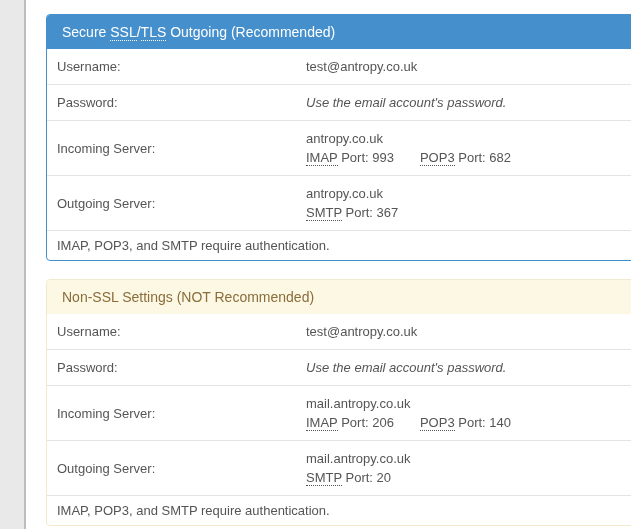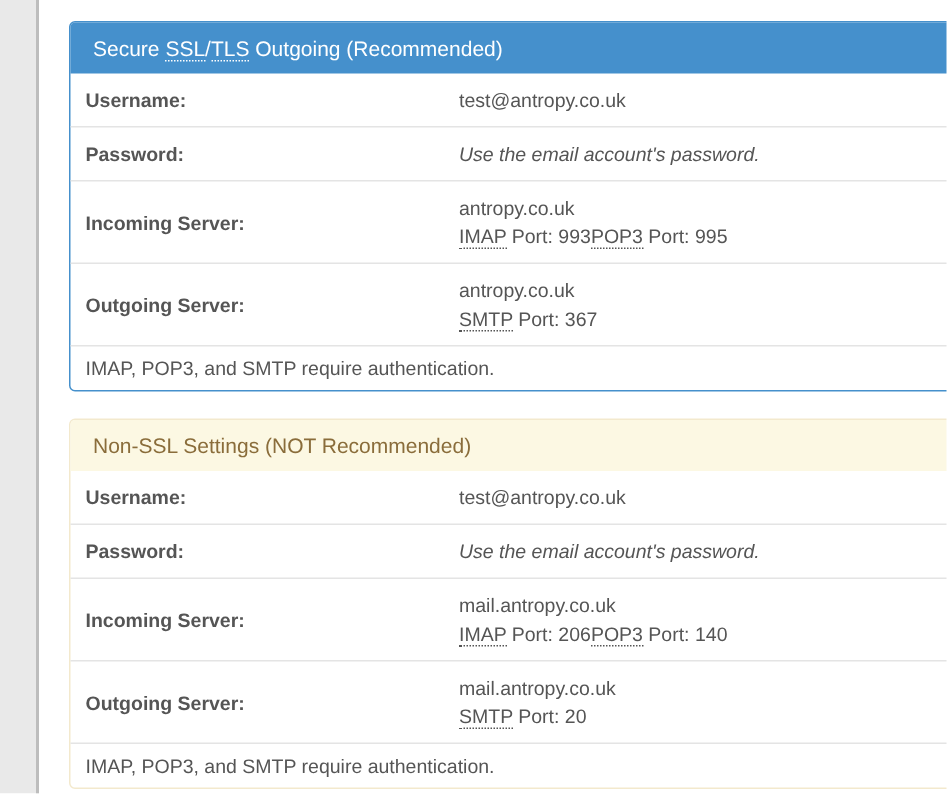--- a/index.html
+++ b/index.html
@@ -48,31 +48,31 @@
   .primary .panel-heading{background:var(--primary-bg);color:var(--primary-text);}
   .warning .panel-heading{background:var(--warning-bg);color:var(--warning-text);}
   .row{
     display:flex;
     line-height:19px;
   }
   .row + .row{border-top:1px solid var(--row-border);}
   .cell-label{
     width:259px;
     padding:8px 10px;
-    display:flex;align-items:center;font-weight:bold;
+    display:flex;align-items:center;
   }
   .cell-value{
     flex:1;
     padding:8px 10px 8px 0;
     display:flex;flex-direction:column;justify-content:center;
   }
   .italic{font-style:italic;}
   .abbr{border-bottom:1px dotted currentColor;text-align:center;}
   .port-group{display:inline;}
-  .port-group.gap{}
+  .port-group.gap{margin-right:26px;}
   .ports{white-space:nowrap;}
   .panel-footer{
     border-top:1px solid var(--row-border);
     padding:6px 10px;
     line-height:17px;
   }
 </style>
 </head>
 <body>
 
@@ -93,21 +93,21 @@
     <div class="row">
       <div class="cell-label">Password:</div>
       <div class="cell-value italic">Use the email account's password.</div>
     </div>
 
     <div class="row">
       <div class="cell-label">Incoming Server:</div>
       <div class="cell-value">
         <div>antropy.co.uk</div>
         <div class="ports">
-          <span class="port-group gap"><span class="abbr">IMAP</span><span> Port: 993</span></span><span class="port-group"><span class="abbr">POP3</span><span> Port: 995</span></span>
+          <span class="port-group gap"><span class="abbr">IMAP</span><span> Port: 993</span></span><span class="port-group"><span class="abbr">POP3</span><span> Port: 682</span></span>
         </div>
       </div>
     </div>
 
     <div class="row">
       <div class="cell-label">Outgoing Server:</div>
       <div class="cell-value">
         <div>antropy.co.uk</div>
         <div class="ports">
           <span class="port-group"><span class="abbr">SMTP</span><span> Port: 367</span></span>

